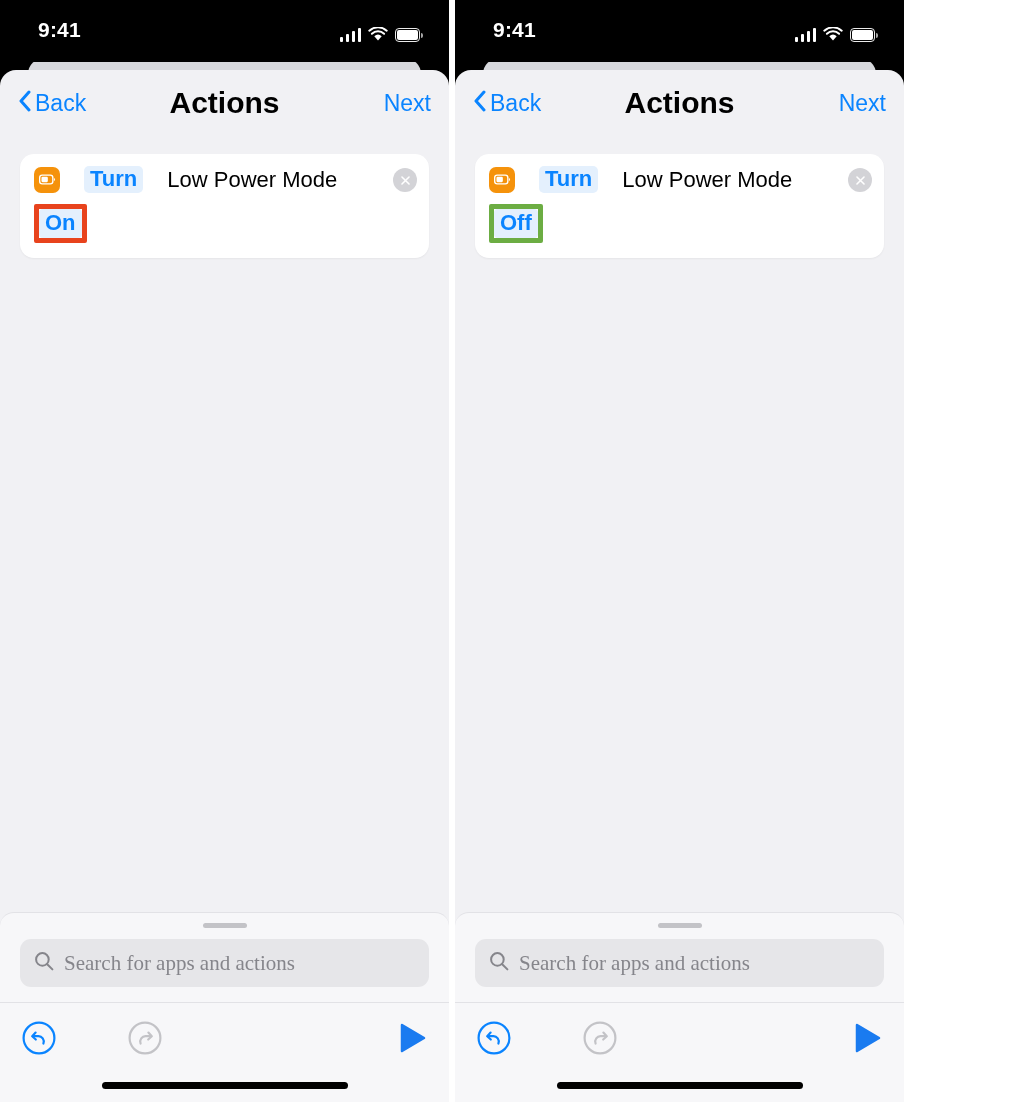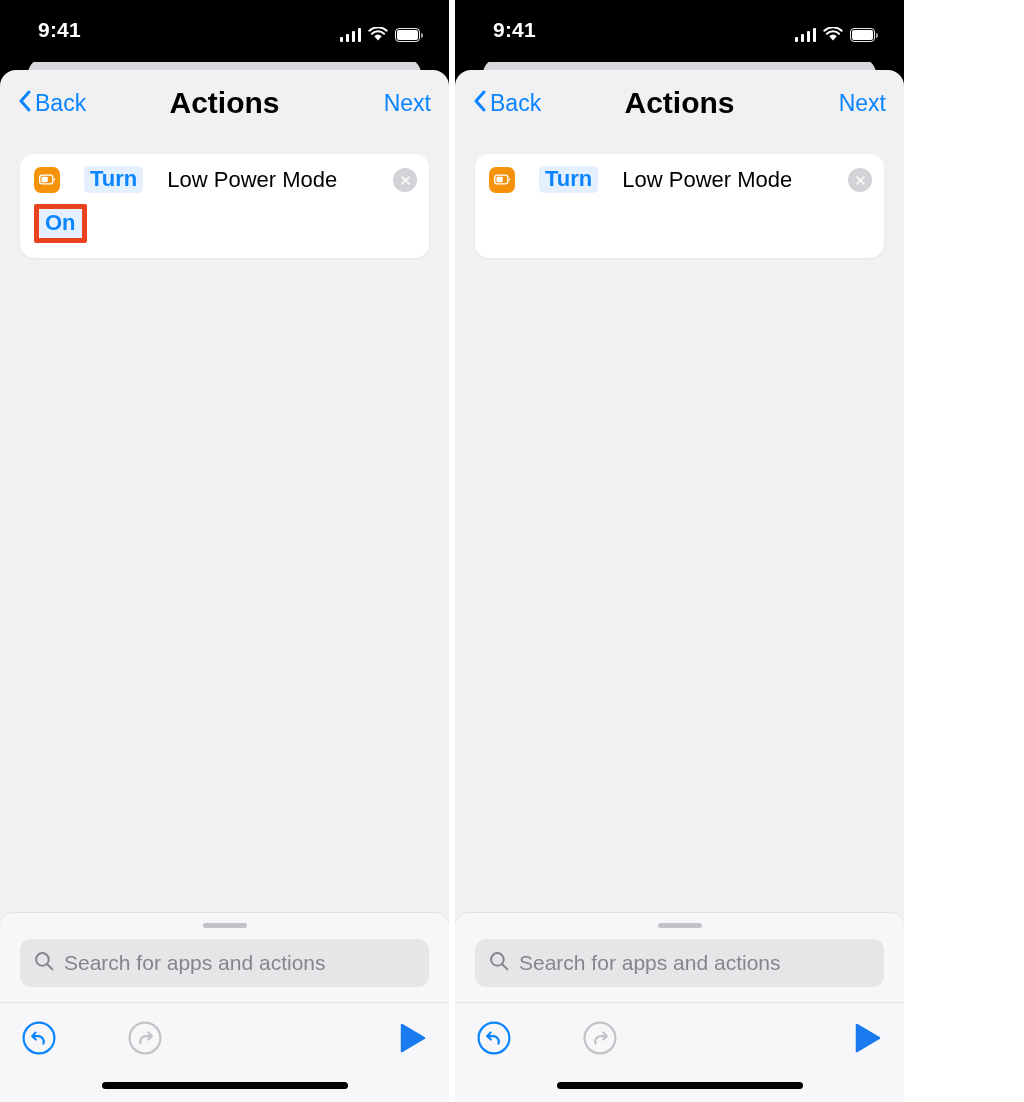--- a/index.html
+++ b/index.html
@@ -155,21 +155,21 @@
   .grabber {
     width: 44px; height: 5px; border-radius: 3px;
     background: #c3c3c7; margin: 10px auto 0 auto;
   }
   .searchbar {
     margin: 11px 20px 0 20px; height: 48px;
     background: #e6e6e9; border-radius: 11px;
     display: flex; align-items: center; gap: 10px;
     padding: 0 14px; cursor: text;
   }
-  .search-ph { color: #85858b; font-size: 21px; }
+  .search-ph { color: #85858b; font-size: 21px; font-family: Liberation Serif, serif; }
   .toolbar {
     position: absolute; left: 0; right: 0; bottom: 0; height: 100px;
     border-top: 1px solid #e2e2e6;
     background: #f7f7f9;
     display: flex; align-items: flex-start;
     padding: 18px 22px 0 22px;
   }
   .tb-btn { cursor: pointer; flex: 0 0 auto; }
   .tb-redo { margin-left: 72px; }
   .tb-run { margin-left: auto; margin-top: 2px; }
@@ -344,20 +344,25 @@
             <span class="app-icon">
               <svg viewBox="0 0 20 12" width="17" height="11">
                 <rect x="0.8" y="0.8" width="15.5" height="10.4" rx="3" ry="3" fill="none" stroke="#fff" stroke-width="1.6"></rect>
                 <rect x="2.9" y="2.9" width="7.5" height="6.2" rx="1.3" ry="1.3" fill="#fff"></rect>
                 <path d="M17.7 4.2 v3.6 a2 2 0 0 0 0-3.6 Z" fill="#fff"></path>
               </svg>
             </span>
             <span class="tok-turn">Turn</span>
             <span class="act-text">Low Power Mode</span>
           </div>
+          <div class="state-row">
+            <span class="hl-box hl-green">
+              <span class="state-tok">Off</span>
+            </span>
+          </div>
           <div class="delete-btn">
             <svg viewBox="0 0 14 14" width="11" height="11">
                 <path d="M2.5 2.5 L11.5 11.5 M11.5 2.5 L2.5 11.5" stroke="#ffffff" stroke-width="2" stroke-linecap="round"></path>
               </svg>
           </div>
         </div>
       </div>
 
       <div class="bottom-sheet">
         <div class="grabber"></div>

